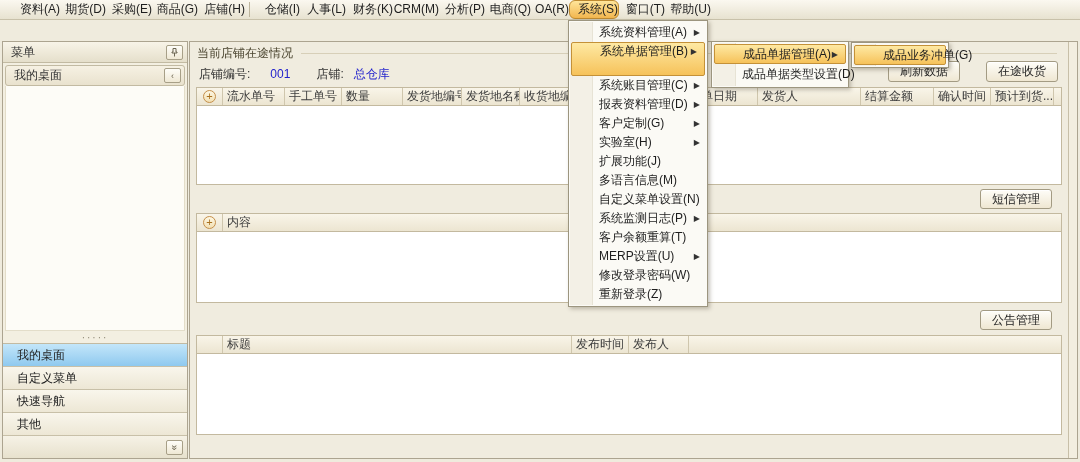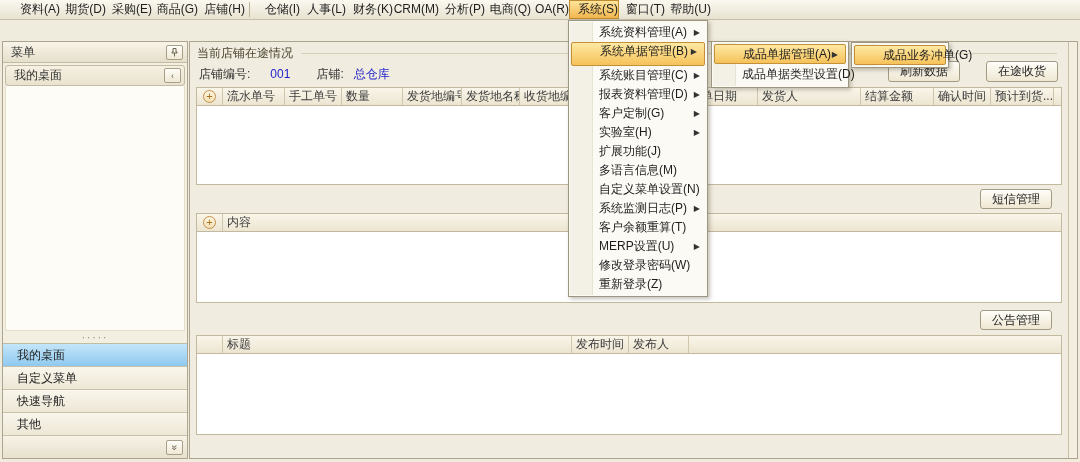--- a/index.html
+++ b/index.html
@@ -63,21 +63,21 @@
   #watermark svg{margin-right:6px;opacity:.8;}
 
   
   .menu-panel{position:absolute;background:#FBFAF5;border:1px solid #9C957F;box-shadow:2px 2px 4px rgba(90,80,60,.35);
               padding:2px 0;z-index:60;}
   .menu-gutter{position:absolute;left:1px;top:1px;bottom:1px;width:23px;background:#F3F0E6;border-right:1px solid #E7E3D5;}
   .menu-item{position:relative;height:19px;line-height:19px;padding-left:30px;color:#1d1d1d;white-space:nowrap;cursor:pointer;}
   .menu-item.tall{height:21px;line-height:21px;}
   .menu-item .arr{position:absolute;right:7px;top:0;font-size:8px;color:#333;}
   .menu-item.hl{background:linear-gradient(#FEE9A3,#F6C25A);border:1px solid #C49138;border-radius:2px;
-                margin:0 2px;padding-left:28px;height:24px;line-height:17px;}
+                margin:0 2px;padding-left:28px;height:34px;line-height:17px;}
   .menu-item.tall.hl{height:20px;line-height:19px;}
   #menu-l1{left:568px;top:20px;width:140px;}
   #menu-l2{left:711px;top:41px;width:138px;}
   #menu-l3{left:851px;top:42px;width:98px;}
 </style>
 </head>
 <body>
 
 <div id="app">
 
@@ -88,21 +88,21 @@
       <div class="mb-item" style="width: 46px;">商品(G)</div>
       <div class="mb-item" style="width: 47px;">店铺(H)</div>
       <span class="mb-sep"></span>
       <div class="mb-item" style="width: 46px;">仓储(I)</div>
       <div class="mb-item" style="width: 46px;">人事(L)</div>
       <div class="mb-item" style="width: 47px;">财务(K)</div>
       <div class="mb-item" style="width: 46px;">CRM(M)</div>
       <div class="mb-item" style="width: 46px;">分析(P)</div>
       <div class="mb-item" style="width: 46px;">电商(Q)</div>
       <div class="mb-item" style="width: 38px;">OA(R)</div>
-      <div class="mb-item active" style="width: 50px;">系统(S)</div>
+      <div class="mb-item active" style="width: 50px; border-radius: 6px;">系统(S)</div>
       <div class="mb-item" style="width: 46px;">窗口(T)</div>
       <div class="mb-item" style="width: 46px;">帮助(U)</div>
     </div>
 
 
   <div id="sidebar">
     <div class="sb-header">
       <span>菜单</span>
       <span class="mini-btn">
         <svg width="9" height="9" viewBox="0 0 9 9">

